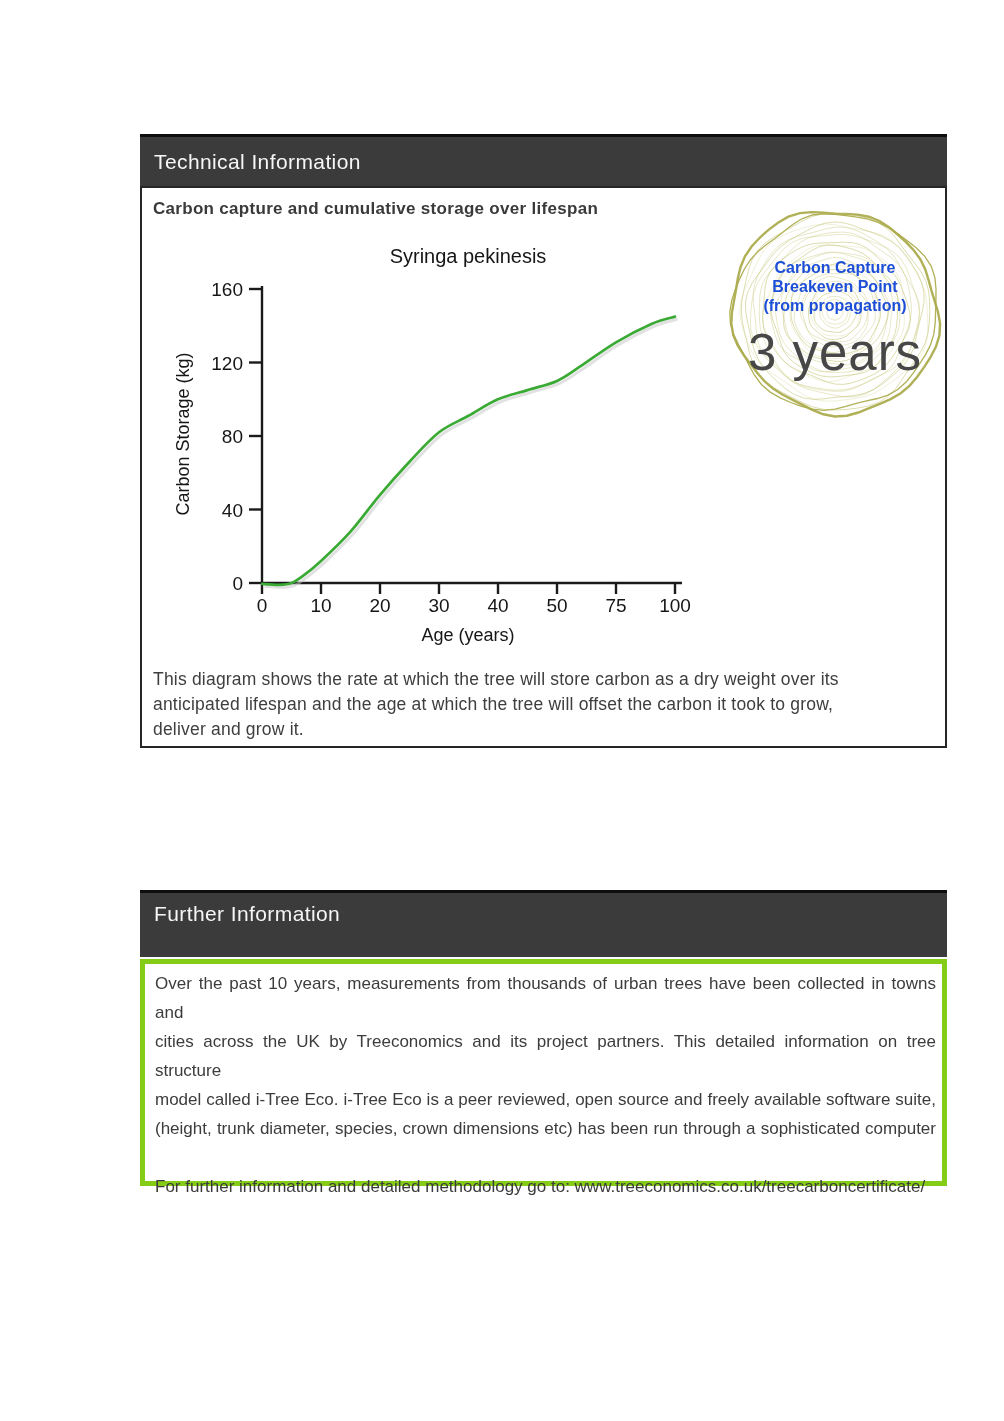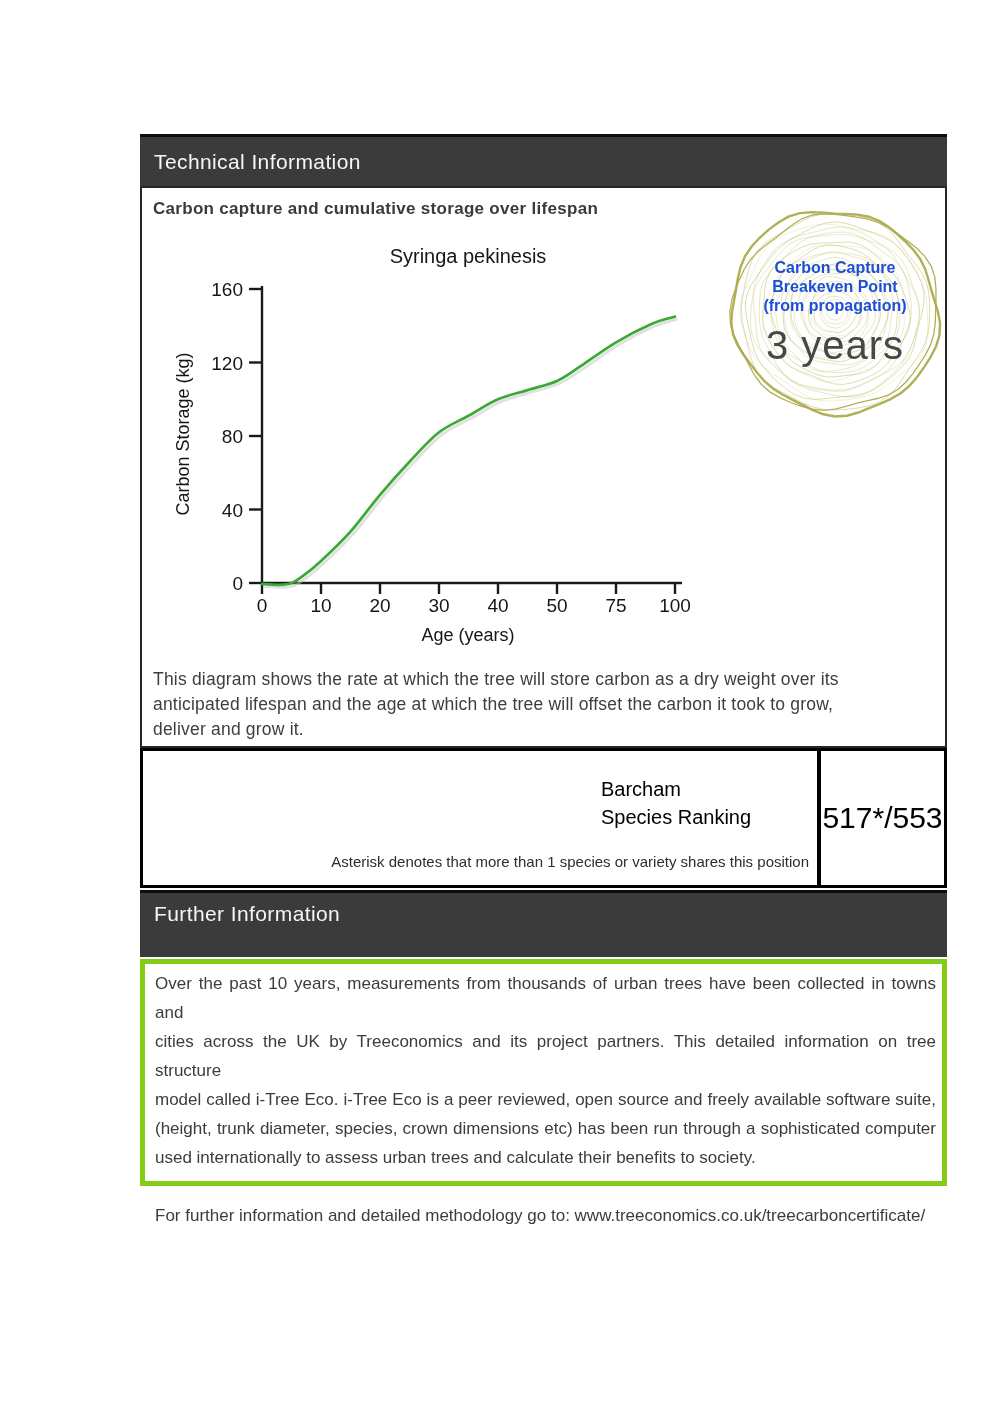--- a/index.html
+++ b/index.html
@@ -18,21 +18,21 @@
              color:#3a3a3a;letter-spacing:.3px;}
   #chart{position:absolute;left:3px;top:52px;}
   svg text{font-family:"Liberation Sans","DejaVu Sans",sans-serif;fill:#161616;}
   .tick-label{font-size:19px;}
   .axis-label{font-size:18px;}
   .chart-title{font-size:20px;}
   .badge{position:absolute;left:581px;top:12px;width:224px;height:224px;}
   #rings{position:absolute;left:0;top:0;}
   .badge-text{position:absolute;left:0;top:58px;width:224px;text-align:center;}
   .badge-line{font-size:16px;font-weight:bold;color:#1d4ed8;line-height:19px;}
-  .badge-value{margin-top:8px;font-size:40px;color:#474747;letter-spacing:1px;}
+  .badge-value{margin-top:8px;font-size:51px;color:#474747;letter-spacing:1px;}
   .tech-desc{position:absolute;left:11px;top:479px;font-size:17.5px;line-height:25px;
              color:#3e3e3e;letter-spacing:.2px;white-space:nowrap;}
   .rank-box{position:absolute;top:748px;height:140px;border:3px solid #000;background:#fff;}
   .rank-label{position:absolute;left:458px;top:24px;font-size:20px;line-height:28px;color:#000;}
   .rank-note{position:absolute;left:120px;top:102px;width:546px;text-align:right;
              font-size:15px;color:#2e2e2e;}
   .rank-divider{position:absolute;left:674px;top:0;bottom:0;width:4px;background:#000;}
   .rank-right{position:absolute;left:678px;right:0;top:0;bottom:0;display:flex;
               align-items:center;justify-content:center;font-size:30px;color:#000;}
   .further-box{position:absolute;top:959px;height:227px;border:5px solid #84cc16;}
@@ -131,38 +131,28 @@
       </div>
     </div>
 
     <div class="tech-desc">
       <div>This diagram shows the rate at which the tree will store carbon as a dry weight over its</div>
       <div>anticipated lifespan and the age at which the tree will offset the carbon it took to grow,</div>
       <div>deliver and grow it.</div>
     </div>
   </div>
 
-  <div class="colblock rank-box">
-    <div class="rank-label">
-      <div>Barcham</div>
-      <div>Species Ranking</div>
-    </div>
-    <div class="rank-note">Asterisk denotes that more than 1 species or variety shares this position</div>
-    <div class="rank-divider"></div>
-    <div class="rank-right">517*/553</div>
-  </div>
 
   <div class="colblock bar further-bar">
     <span class="bar-label">Further Information</span>
   </div>
 
   <div class="colblock box further-box">
     <div class="further-text">
       <div class="jline">Over the past 10 years, measurements from thousands of urban trees have been collected in towns and</div>
       <div class="jline">cities across the UK by Treeconomics and its project partners. This detailed information on tree structure</div>
       <div class="jline">model called i-Tree Eco. i-Tree Eco is a peer reviewed, open source and freely available software suite,</div>
       <div class="jline">(height, trunk diameter, species, crown dimensions etc) has been run through a sophisticated computer</div>
-      <div class="lline">used internationally to assess urban trees and calculate their benefits to society.</div>
       <div class="lline link-line">For further information and detailed methodology go to: www.treeconomics.co.uk/treecarboncertificate/</div>
     </div>
   </div>
 
 </div>
 
 </body></html>

